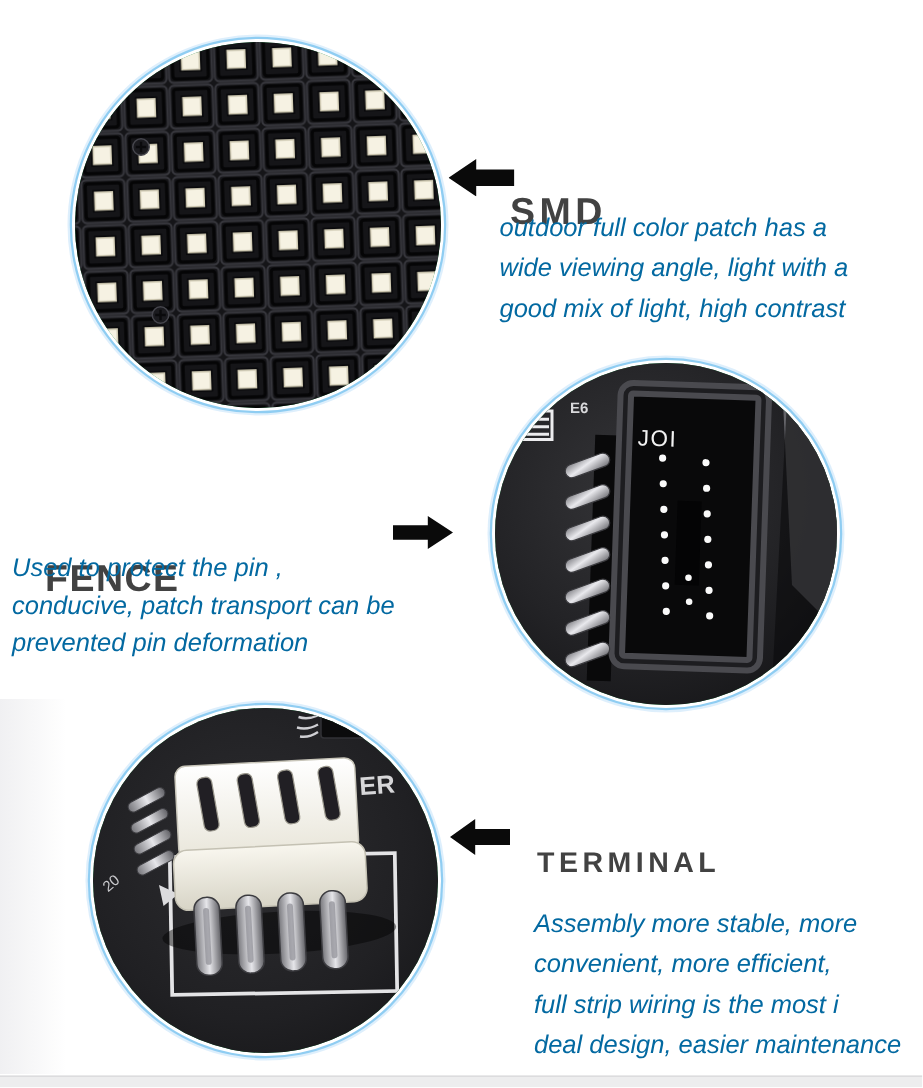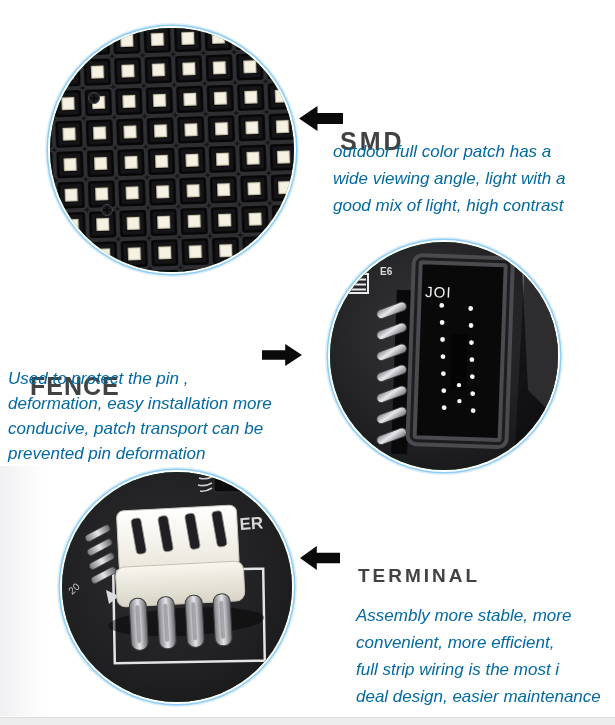--- a/index.html
+++ b/index.html
@@ -134,21 +134,20 @@
         <rect x="46" y="148" width="31" height="9" rx="4.5" fill="url(#silver1)" transform="rotate(-20 61 152)"></rect>
         <rect x="46" y="169" width="31" height="9" rx="4.5" fill="url(#silver1)" transform="rotate(-20 61 173)"></rect>
         <rect x="46" y="190" width="31" height="9" rx="4.5" fill="url(#silver1)" transform="rotate(-20 61 194)"></rect>
       </g>
     </svg>
   </div>
   <div class="arrow right" style="left:262px;top:344px;width:40px;height:22px;"></div>
   <h2 class="sec-title t-fence">FENCE</h2>
   <div class="sec-desc d-fence">
     <div class="line">Used to protect the pin ,</div>
-    <div class="line">deformation, easy installation more</div>
     <div class="line">conducive, patch transport can be</div>
     <div class="line">prevented pin deformation</div>
   </div>
 
   <div class="left-pale-band"></div>
   <div class="photo-circle" style="left:62px;top:472px;width:230px;height:230px;">
     <svg width="230" height="230" viewBox="0 0 230 230">
       <defs>
         <radialGradient id="tbg" cx="45%" cy="42%" r="80%">
           <stop offset="0" stop-color="#2d2d30"></stop>

